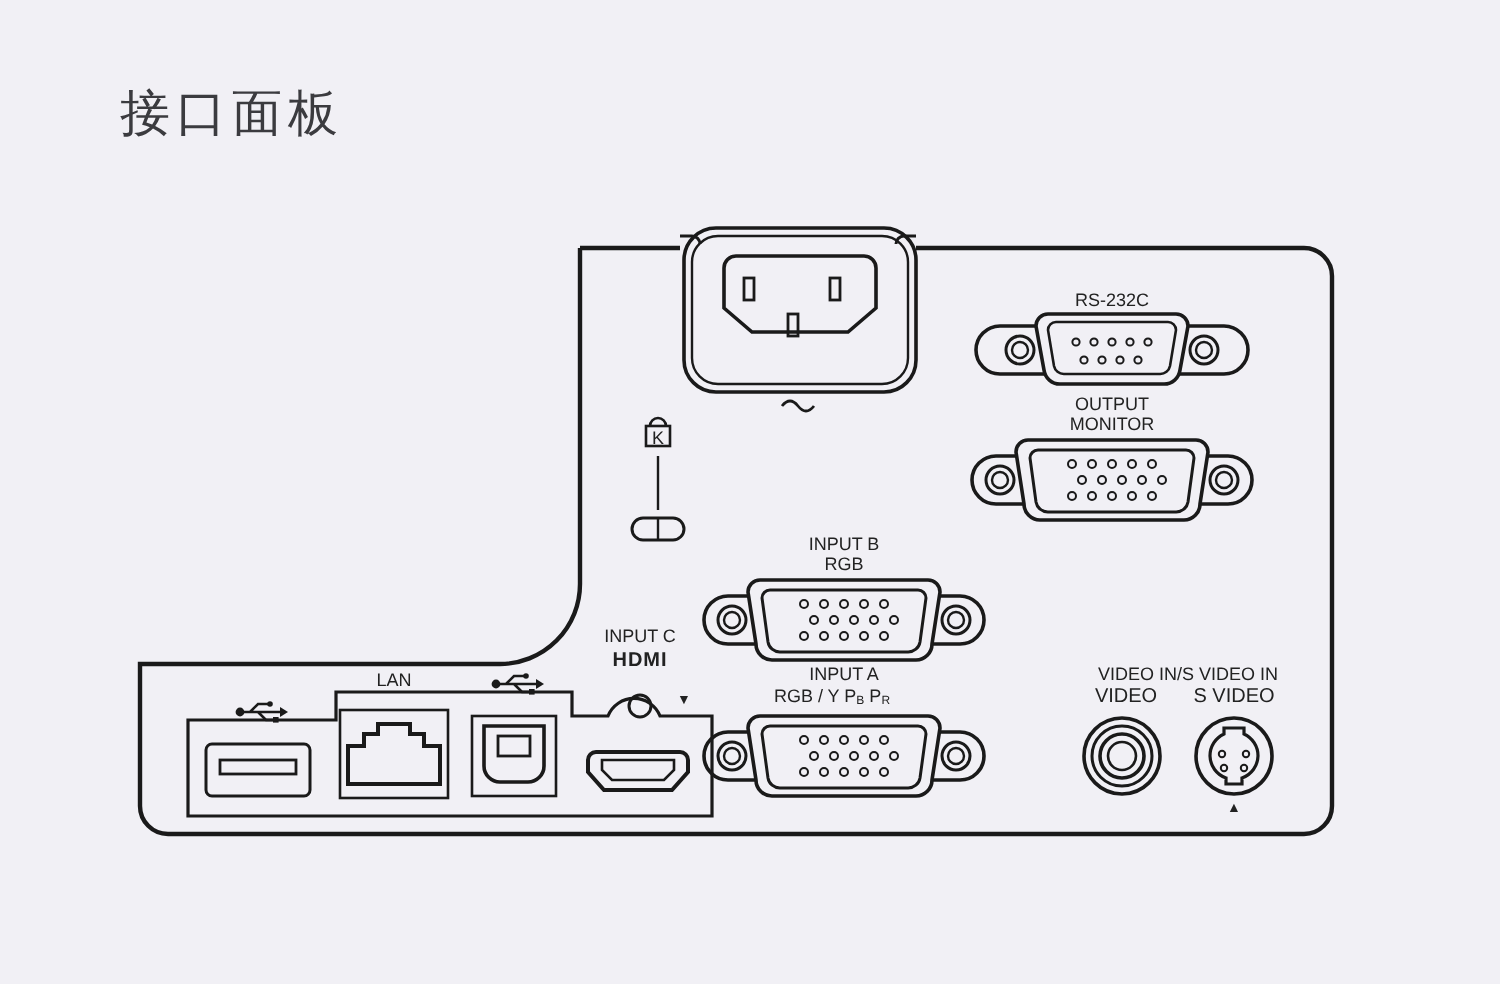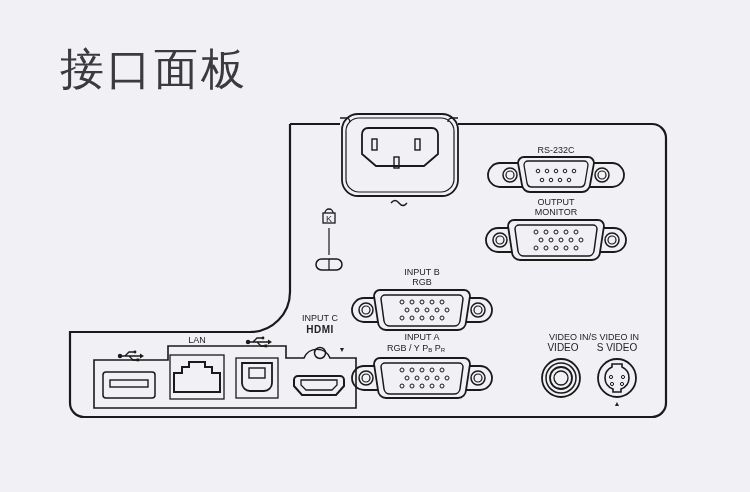--- a/index.html
+++ b/index.html
@@ -5,21 +5,21 @@
   html, body { margin: 0; padding: 0; }
   body {
     width: 750px; height: 492px; overflow: hidden;
     background: #f1f0f5;
     font-family: "Liberation Sans", sans-serif;
     position: relative;
   }
   .title {
     position: absolute; left: 60px; top: 40px;
     font-family: "DejaVu Sans", sans-serif;
-    font-size: 44px; color: #3b3b3f; letter-spacing: 3px;
+    font-size: 25px; color: #3b3b3f; letter-spacing: 3px;
     font-weight: 400;
   }
   svg.panel { position: absolute; left: 0; top: 0; }
   .lbl { font-family: "Liberation Sans", sans-serif; fill: #222; }
 </style>
 </head>
 <body>
 
 <div class="title">接口面板</div>
 

